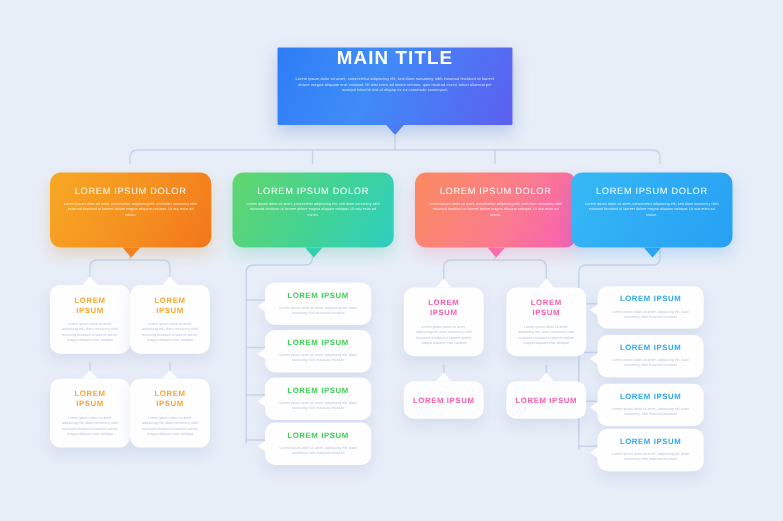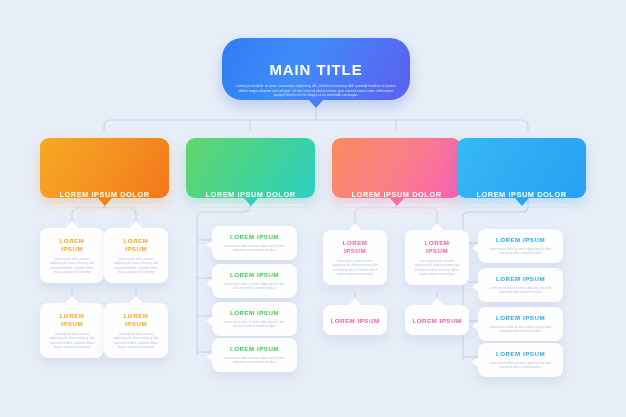--- a/index.html
+++ b/index.html
@@ -16,39 +16,39 @@
   #wires{position:absolute;left:0;top:0;width:626px;height:417px;}
   #wires path{fill:none;stroke:#c5d3ea;stroke-width:1.1;}
 
   
   .bub{position:absolute;box-sizing:border-box;border-radius:9px;}
 
   
   #main-title{
     left:222px;top:38px;width:188px;height:62px;
     background:linear-gradient(115deg,#2f7df6 0%,#3f8cf8 40%,#5c5ff0 100%);
-    border-radius:20px;
+    border-radius:1px;
     box-shadow:0 6px 14px rgba(70,110,200,.28);
-    padding:23px 14px 0 14px;
+    padding:0 14px 0 14px;
     text-align:center;
   }
   #main-title .t{
     color:#fff;font-size:15px;font-weight:bold;letter-spacing:.9px;
     line-height:18px;margin-bottom:5px;
   }
   #main-title .b{
     color:#dbe8ff;font-size:3.1px;line-height:4.6px;text-align:center;
     letter-spacing:.1px;
   }
   .tail-d{position:absolute;left:50%;margin-left:-7px;bottom:-8px;
     width:0;height:0;border-left:7px solid transparent;border-right:7px solid transparent;}
 
   
   .l2{width:129px;height:60px;top:138px;border-radius:9px;padding:10px 11px 0 11px;text-align:center;}
-  .l2 .t{color:#fff;font-size:7.4px;font-weight:bold;letter-spacing:.55px;line-height:9px;margin-bottom:4px;margin-top:42px;}
+  .l2 .t{color:#fff;font-size:7.4px;font-weight:normal;letter-spacing:.55px;line-height:9px;margin-bottom:4px;}
   .l2 .b{font-size:2.9px;line-height:4.3px;color:#fdf3e6;letter-spacing:.05px;}
   #l2-0{left:40px;background:linear-gradient(120deg,#f7a824 0%,#f59020 55%,#f3761c 100%);
         box-shadow:0 6px 13px rgba(215,140,40,.26);}
   #l2-1{left:186px;background:linear-gradient(120deg,#62d66c 0%,#3fd29a 60%,#2ecfc0 100%);
         box-shadow:0 6px 13px rgba(60,190,150,.26);}
   #l2-2{left:332px;background:linear-gradient(120deg,#fb8a5e 0%,#fa7d8c 55%,#f95fb5 100%);
         box-shadow:0 6px 13px rgba(240,120,150,.26);}
   #l2-3{left:457px;background:linear-gradient(120deg,#36b9f5 0%,#2eaaf4 55%,#27a0f3 100%);
         box-shadow:0 6px 13px rgba(60,160,230,.26);}
   #l2-0 .b{color:#fdeedd;} #l2-1 .b{color:#e9fbf0;}

